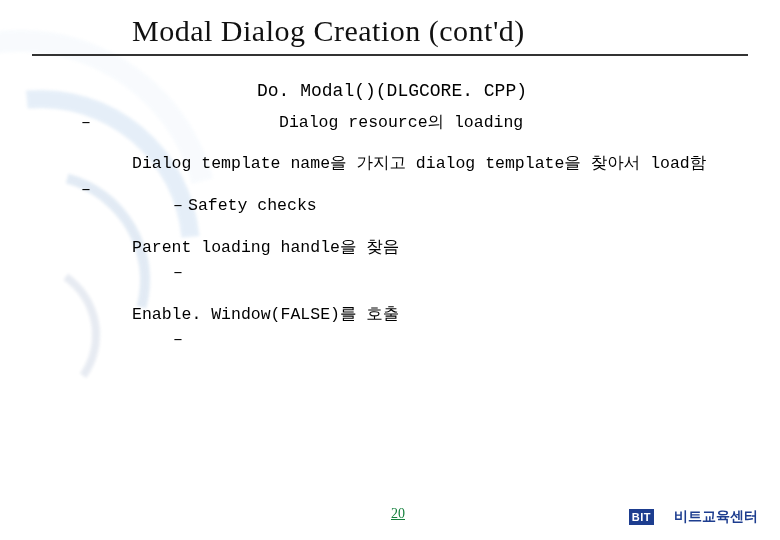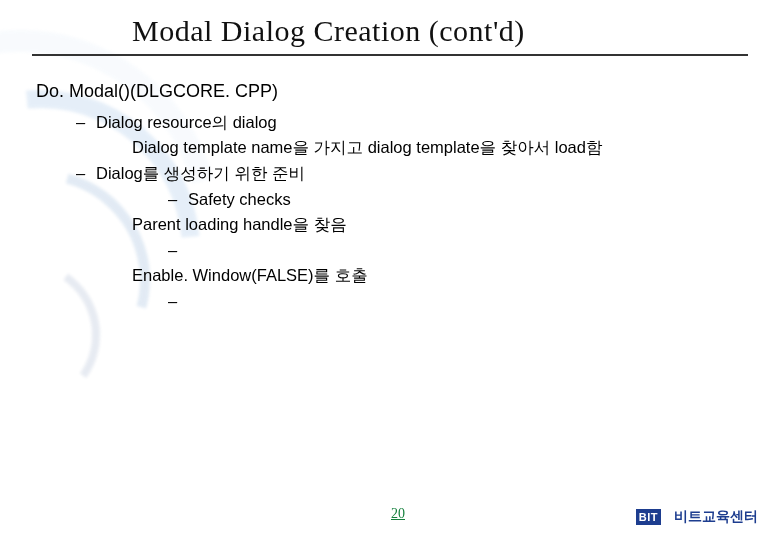--- a/index.html
+++ b/index.html
@@ -54,32 +54,33 @@
     border-top: 2px solid #333;
     width: 100%;
   }
 
   .content {
     margin-top: 22px;
     padding-left: 4px;
     font-size: 16.5px;
     line-height: 1.55;
     color: #000;
-    font-family: Liberation Sans, sans-serif;
+    font-family: Liberation Mono, monospace;
+    text-align: center;
   }
   .heading {
     font-size: 18px;
     margin-bottom: 4px;
   }
   .lvl1 {
     padding-left: 40px;
   }
   .lvl1 .row { display: flex; }
   .lvl1 .dash { flex: 0 0 20px; }
-  .lvl2 { padding-left: 36px; }
+  .lvl2 { padding-left: 36px; margin-top: 16px; }
   .lvl3 { padding-left: 36px; display: flex; }
   .lvl3 .dash { flex: 0 0 20px; }
 
   .page-number {
     position: absolute;
     bottom: 18px;
     left: 8px;
     width: 100%;
     text-align: center;
     font-size: 14px;
@@ -87,21 +88,21 @@
     color: #15803d;
     text-decoration: underline;
   }
 
   .footer-logo {
     position: absolute;
     bottom: 14px;
     right: 22px;
     display: flex;
     align-items: center;
-    gap: 13px;
+    gap: 20px;
   }
   .logo-box {
     background: #1d3d8f;
     color: #fff;
     font-size: 11px;
     font-weight: bold;
     padding: 2px 3px;
     letter-spacing: 0.5px;
     font-family: Arial, sans-serif;
   }
@@ -128,31 +129,30 @@
   <div class="title">Modal Dialog Creation (cont'd)</div>
   <hr class="title-rule">
 
   <div class="content">
     <div class="heading">Do. Modal()(DLGCORE. CPP)</div>
 
     <div class="lvl1">
       <div class="row">
         <span class="dash">–</span>
         <div>
-          <span>Dialog resource의 dialog</span>
+          <span>Dialog resource의 loading</span>
           <div class="lvl2">
             <span>Dialog template name을 가지고 dialog template을 찾아서 load함</span>
           </div>
         </div>
       </div>
 
       <div class="row">
         <span class="dash">–</span>
         <div>
-          <span>Dialog를 생성하기 위한 준비</span>
 
           <div class="lvl2">
             <div class="lvl3">
               <span class="dash">–</span>
               <span>Safety checks</span>
             </div>
           </div>
 
           <div class="lvl2">
             <span>Parent loading handle을 찾음</span>

